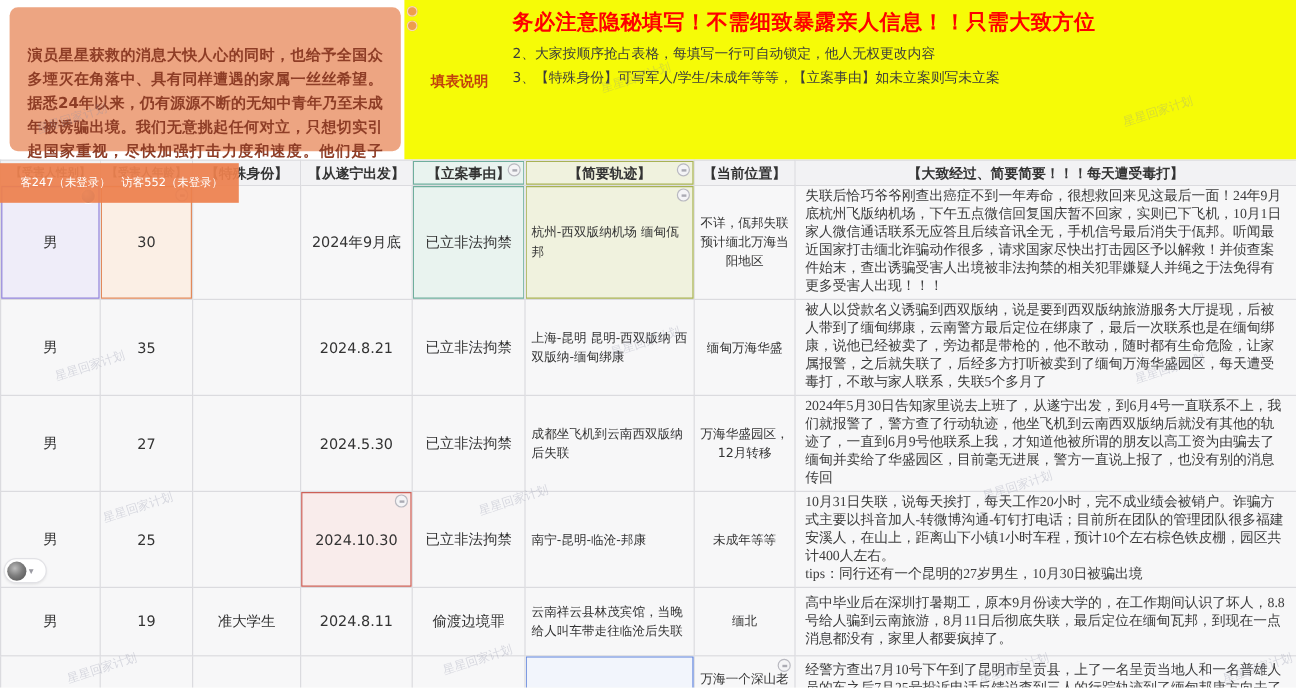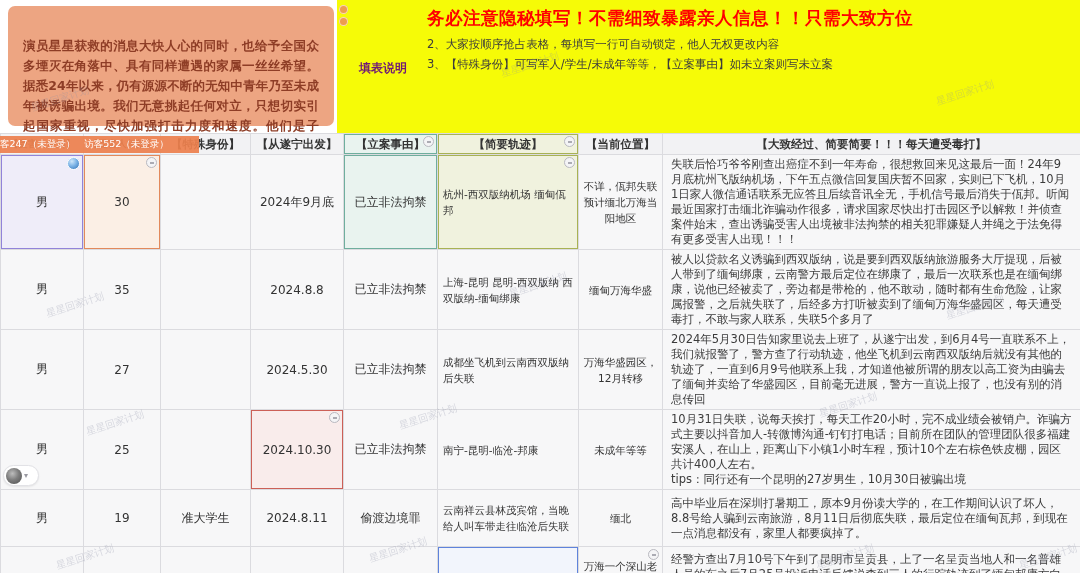--- a/index.html
+++ b/index.html
@@ -5,49 +5,49 @@
   html,body{margin:0;padding:0;}
   body{
     width:1080px;height:573px;overflow:hidden;position:relative;
     background:#ffffff;
     font-family:"DejaVu Sans","Liberation Sans",sans-serif;
     -webkit-font-smoothing:antialiased;
   }
   
   .top-band{position:absolute;top:0;left:0;width:1080px;height:133px;background:#ffffff;}
   .yellow-panel{position:absolute;top:0;left:337px;right:0;height:133px;background:#F6FB07;overflow:hidden;}
-  .guide-label{position:absolute;left:22px;top:60px;font-size:12px;font-weight:bold;color:#701a75;}
+  .guide-label{position:absolute;left:22px;top:60px;font-size:12px;font-weight:bold;color:#c2410c;}
   .guide-content{margin:6px 8px 0 90px;}
   .guide-title{font-size:17.5px;font-weight:bold;color:#FE0000;letter-spacing:.5px;margin-bottom:5px;}
   .guide-item{font-size:11.5px;line-height:19.5px;color:#3c3c3c;}
   .pink-note{
     position:absolute;top:6px;left:8px;width:326px;height:120px;
     background:#EDA582;border-radius:7px;box-sizing:border-box;
     padding:30px 15px 10px 15px;
     color:#8E3D26;font-size:12.5px;font-weight:bold;line-height:20px;
     text-align:justify;text-align-last:center;
   }
   .corner-icon{position:absolute;width:9px;height:9px;border-radius:50%;background:#ED9D4E;box-shadow:0 0 0 1px rgba(255,255,255,.6) inset;}
   
   .collab-overlay{
-    position:absolute;top:136px;left:0;width:199px;height:17px;
+    position:absolute;top:136px;left:0;width:199px;height:33px;
     background:rgba(237,128,77,0.93);color:#fff;font-size:9.5px;
-    display:flex;align-items:center;gap:9px;padding-left:0;box-sizing:border-box;
+    display:flex;align-items:center;gap:9px;padding-left:17px;box-sizing:border-box;
     white-space:nowrap;overflow:hidden;z-index:6;
   }
   
   .sheet{position:absolute;top:133px;left:0;width:1080px;}
   table{border-collapse:collapse;table-layout:fixed;width:1080px;background:#F7F7F8;}
   th,td{border:1px solid #DBDBDF;overflow:hidden;position:relative;box-sizing:border-box;}
   th{height:21px;font-size:11.5px;font-weight:600;color:#333;text-align:center;background:#F2F2F4;white-space:nowrap;}
   th.small-head{font-size:9.5px;color:#4a4a4a;}
   td{font-size:12px;color:#333;text-align:center;vertical-align:middle;}
   td.col-5{font-size:10.5px;text-align:left;padding:1px 5px;line-height:16px;margin-left:12px;}
   td.col-6{font-size:10.5px;text-align:center;padding:1px 4px;line-height:16px;}
-  td.col-7{font-size:11.5px;text-align:left;padding:2px 8px;line-height:15px;color:#3b3b3b;}
+  td.col-7{font-size:11.5px;text-align:left;padding:2px 8px;line-height:15px;color:#3b3b3b;font-family:Liberation Serif, serif;}
   td.col-7 .cellText{white-space:pre-line;display:block;}
   
   .hl-purple{background:#EFEDF9 !important;box-shadow:inset 0 0 0 1px #9183D9;}
   .hl-orange{background:#FBEFE5 !important;box-shadow:inset 0 0 0 1px #E2895B;}
   .hl-teal{background:#E9F3EF !important;box-shadow:inset 0 0 0 1px #6FAE9D;}
   .hl-olive{background:#F0F2DE !important;box-shadow:inset 0 0 0 1px #A8B254;}
   .hl-red{background:#F9ECEB !important;box-shadow:inset 0 0 0 1px #CC6057;}
   .hl-blue{background:#F2F5FC !important;box-shadow:inset 0 0 0 1px #5F83DB;}
   
   .comment-icon{
@@ -130,21 +130,21 @@
           <td class="col-5 hl-olive"><span class="cellText">杭州-西双版纳机场 缅甸佤邦</span><div class="comment-icon"></div></td>
           <td class="col-6"><span class="cellText">不详，佤邦失联预计缅北万海当阳地区</span></td>
           <td class="col-7">
             <span class="cellText">失联后恰巧爷爷刚查出癌症不到一年寿命，很想救回来见这最后一面！24年9月底杭州飞版纳机场，下午五点微信回复国庆暂不回家，实则已下飞机，10月1日家人微信通话联系无应答且后续音讯全无，手机信号最后消失于佤邦。听闻最近国家打击缅北诈骗动作很多，请求国家尽快出打击园区予以解救！并侦查案件始末，查出诱骗受害人出境被非法拘禁的相关犯罪嫌疑人并绳之于法免得有更多受害人出现！！！</span>
           </td>
         </tr>
         <tr style="height: 70px;">
           <td class="col-0"><span class="cellText">男</span></td>
           <td class="col-1"><span class="cellText">35</span></td>
           <td class="col-2"><span class="cellText"></span></td>
-          <td class="col-3"><span class="cellText">2024.8.8</span></td>
+          <td class="col-3"><span class="cellText">2024.8.21</span></td>
           <td class="col-4"><span class="cellText">已立非法拘禁</span></td>
           <td class="col-5"><span class="cellText">上海-昆明 昆明-西双版纳 西双版纳-缅甸绑康</span></td>
           <td class="col-6"><span class="cellText">缅甸万海华盛</span></td>
           <td class="col-7">
             <span class="cellText">被人以贷款名义诱骗到西双版纳，说是要到西双版纳旅游服务大厅提现，后被人带到了缅甸绑康，云南警方最后定位在绑康了，最后一次联系也是在缅甸绑康，说他已经被卖了，旁边都是带枪的，他不敢动，随时都有生命危险，让家属报警，之后就失联了，后经多方打听被卖到了缅甸万海华盛园区，每天遭受毒打，不敢与家人联系，失联5个多月了</span>
           </td>
         </tr>
         <tr style="height: 77px;">
           <td class="col-0"><span class="cellText">男</span></td>
           <td class="col-1"><span class="cellText">27</span></td>

